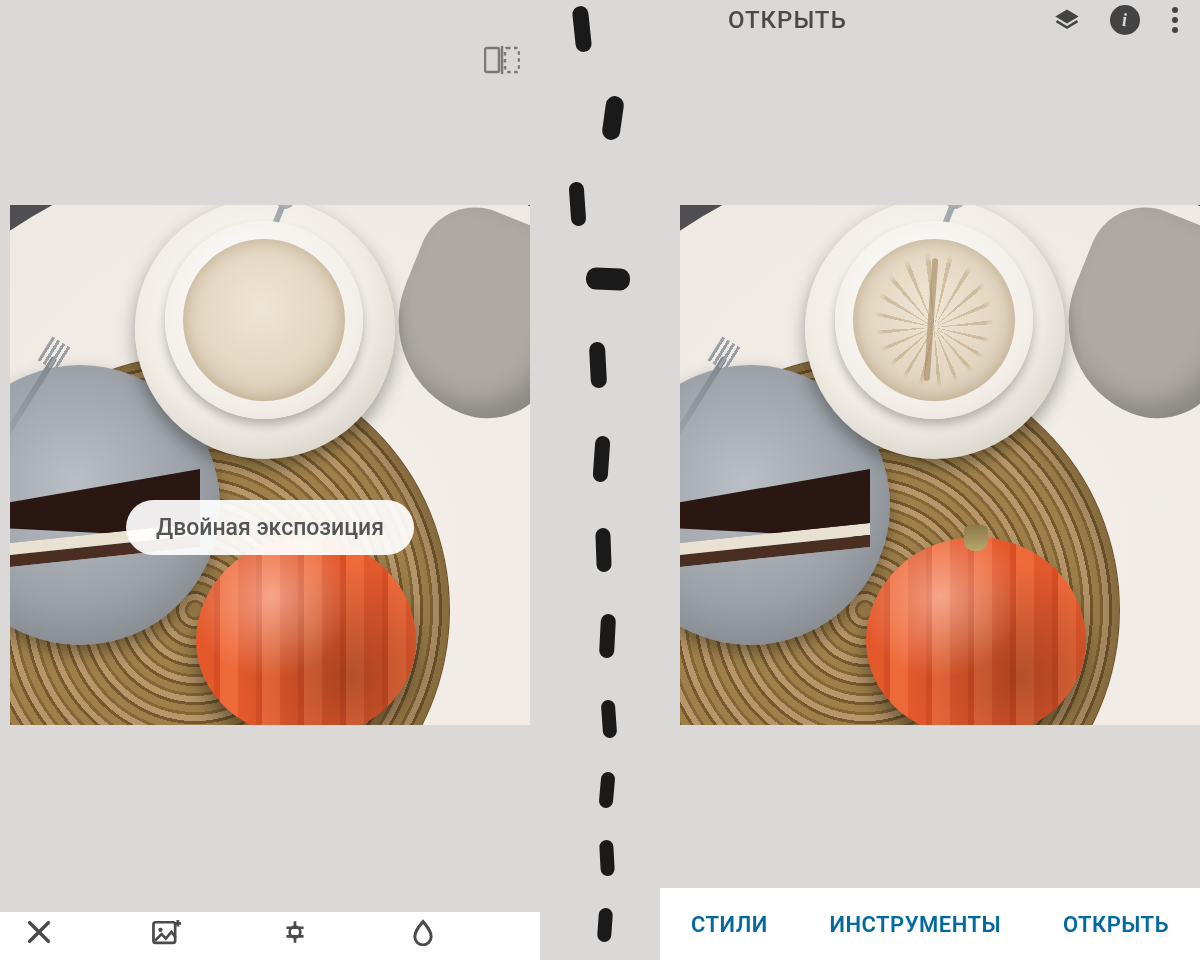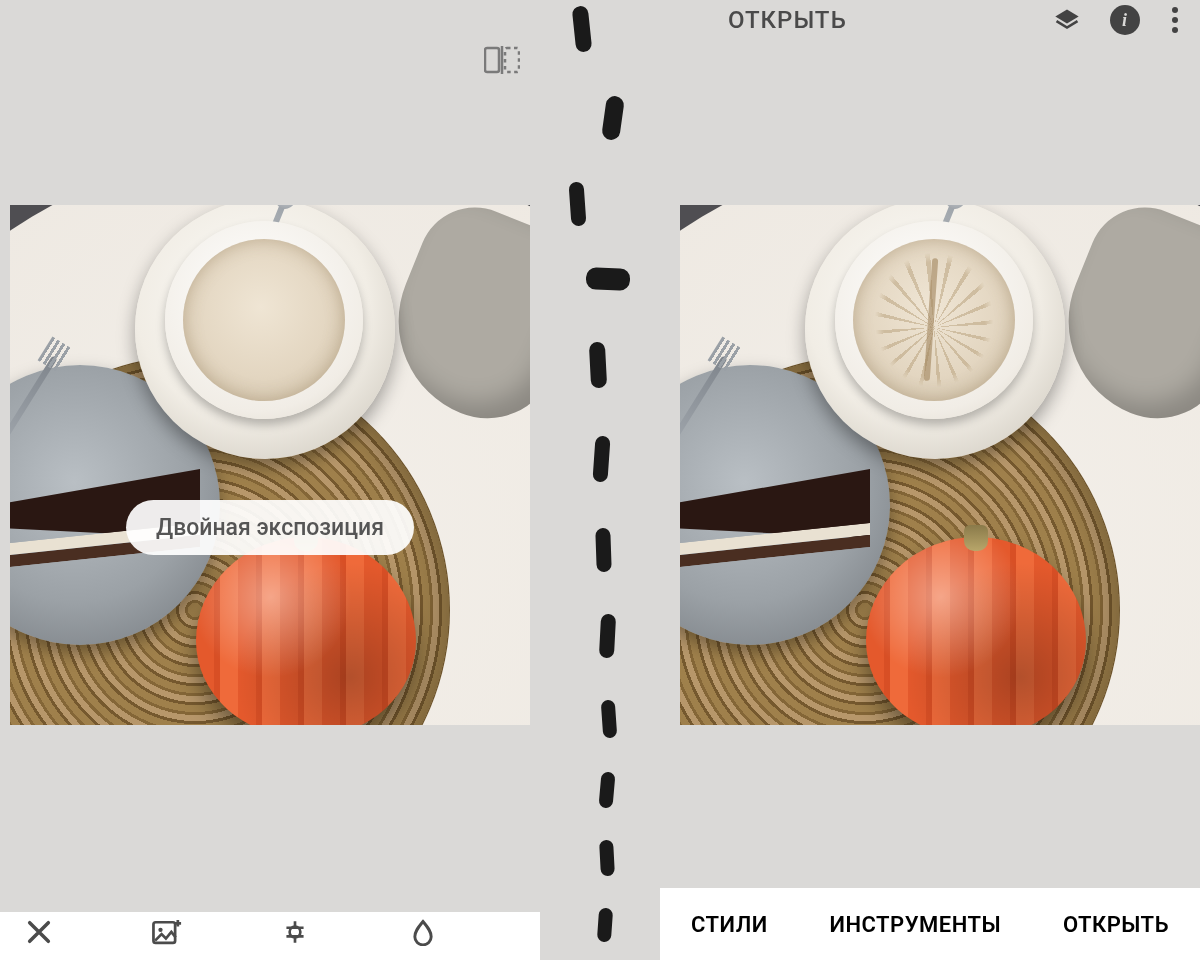--- a/index.html
+++ b/index.html
@@ -135,21 +135,21 @@
     left: 0;
     width: 100%;
     height: 72px;
     background: #ffffff;
     display: flex;
     align-items: center;
     justify-content: space-around;
     font-size: 22px;
     letter-spacing: 0.5px;
     font-weight: 600;
-    color: #000000;
+    color: #0369a1;
   }
   .bottom-bar-right > div { cursor: pointer; }
 
   
   .scene {
     position: absolute; inset: 0;
     overflow: hidden;
     background: #4f4e52; 
   }
   .table {

